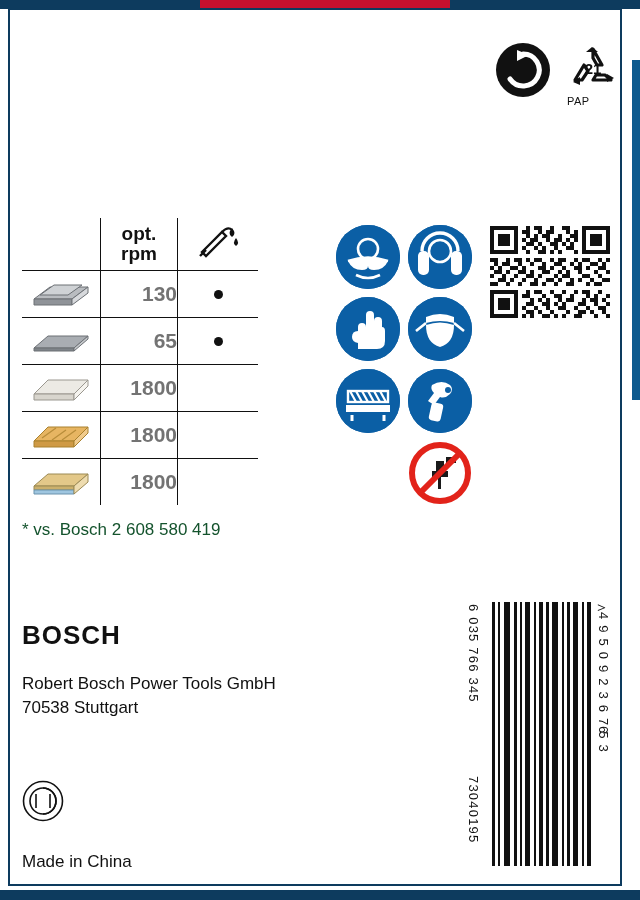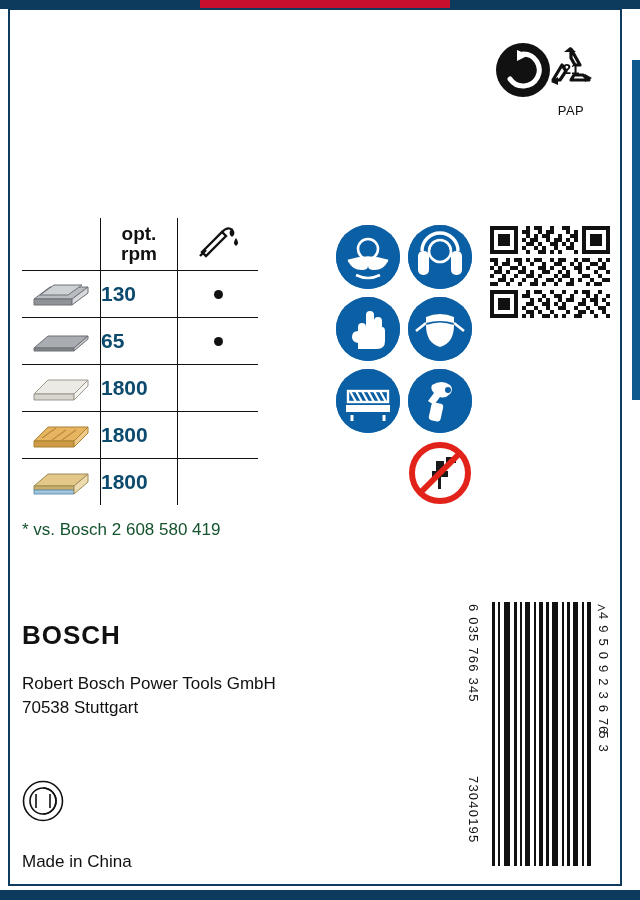--- a/index.html
+++ b/index.html
@@ -68,29 +68,29 @@
     left: 495px; top: 42px;
     width: 115px; height: 65px;
   }
   .recycle-circle {
     position: absolute;
     left: 0; top: 0;
     width: 56px; height: 56px;
   }
   .pap-mark {
     position: absolute;
-    left: 50px; top: 2px;
+    left: 72px; top: 2px;
     width: 52px; height: 62px;
-    text-align: center;
+    text-align: left;
   }
   .pap-text {
-    font-size: 13px;
+    font-size: 11px;
     color: #111;
     letter-spacing: .5px;
-    margin-top: 9px;
+    margin-top: 1px;
   }
 
   
   .spec-table {
     position: absolute;
     left: 22px; top: 218px;
     width: 236px;
   }
   .spec-table table {
     border-collapse: collapse;
@@ -113,24 +113,24 @@
   }
   .head-rpm {
     text-align: center;
     font-size: 19px;
     font-weight: bold;
     line-height: 1.05;
     color: #111;
   }
   .head-icon-cell { text-align: center; }
   .rpm-val {
-    text-align: left;
+    text-align: right;
     font-size: 21px;
     font-weight: bold;
-    color: #0c4a6e;
+    color: #737373;
   }
   .body-row td { height: 46px; }
   .dot {
     display: block;
     margin: 0 auto;
     width: 9px; height: 9px;
     border-radius: 50%;
     background: #111;
   }
   .mat-icon { display: block; margin: 0 auto; }

